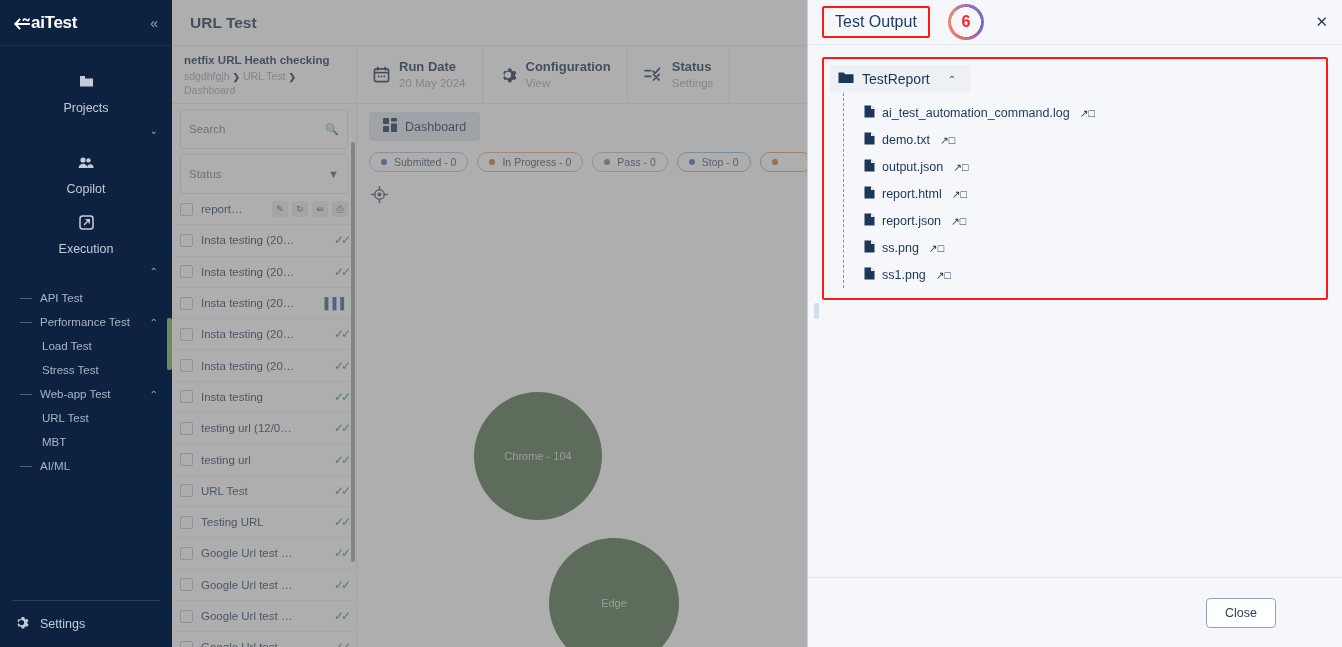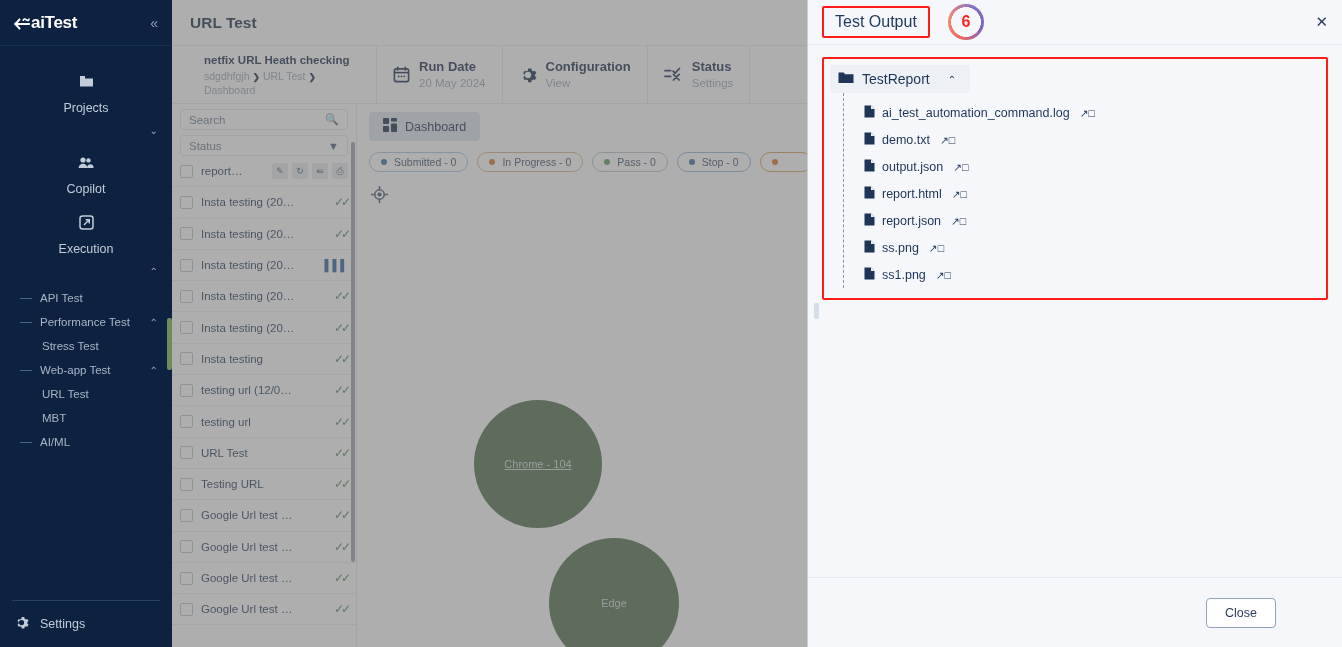--- a/index.html
+++ b/index.html
@@ -57,21 +57,21 @@
   }
 
   
   .main { flex: 1; height: 647px; display: flex; flex-direction: column; background: #ffffff; position: relative; }
   .topbar {
     height: 46px; border-bottom: 1px solid #e4e8ee; display: flex; align-items: center;
     padding: 0 18px; background: #fff;
   }
   .topbar-title { font-size: 15.5px; font-weight: 700; color: #14294a; }
 
-  .infobar { height: 58px; display: flex; align-items: stretch; border-bottom: 1px solid #e4e8ee; padding-left: 20px; }
+  .infobar { height: 58px; display: flex; align-items: stretch; border-bottom: 1px solid #e4e8ee; }
   .crumbcell {
     width: 185px; padding: 8px 12px 6px 12px; border-right: 1px solid #e4e8ee;
     display: flex; flex-direction: column; justify-content: center;
   }
   .crumb-title { font-size: 11.5px; font-weight: 700; color: #14294a; line-height: 1.25; }
   .crumb-path { font-size: 10.5px; color: #9aa6b6; line-height: 1.4; margin-top: 1px; }
   .crumb-path .sep { color: #14294a; font-weight: 700; font-size: 9px; }
 
   .infocell {
     display: flex; align-items: center; gap: 9px; padding: 0 16px;
@@ -81,21 +81,21 @@
   .info-label { font-size: 13px; font-weight: 700; color: #14294a; line-height: 1.35; }
   .info-val { font-size: 11.5px; color: #9aa6b6; line-height: 1.35; }
   .browsers { display: flex; gap: 4px; margin-top: 2px; }
   .bico { width: 15px; height: 15px; border-radius: 50%; }
 
   .body-split { flex: 1; display: flex; min-height: 0; }
 
   
   .listcol { width: 185px; flex: 0 0 185px; border-right: 1px solid #e4e8ee; display: flex; flex-direction: column; position: relative; }
   .srch {
-    height: 21px; margin: 5px 8px 0 8px; border: 1px solid #dfe4ea; border-radius: 3px;
+    height: 40px; margin: 5px 8px 0 8px; border: 1px solid #dfe4ea; border-radius: 3px;
     display: flex; align-items: center; padding: 0 8px; background: #fff;
   }
   .srch span.t { font-size: 11.5px; color: #6b7a8d; }
   .srch .r { margin-left: auto; color: #50637c; font-size: 11px; }
   .rows { flex: 1; overflow: hidden; margin-top: 0; }
   .row {
     height: 31.3px; display: flex; align-items: center; gap: 8px;
     padding: 0 8px; border-bottom: 1px solid #e9edf2; font-size: 11.5px; color: #1d3557;
   }
   .cbx { width: 13px; height: 13px; border: 1px solid #b9c3cf; border-radius: 2px; flex: 0 0 13px; }
@@ -224,20 +224,23 @@
         </div>
 
         <div class="sub-item">
           <span class="tick"></span>
           <span class="sub-label">API Test</span>
         </div>
         <div class="sub-item">
           <span class="tick"></span>
           <span class="sub-label">Performance Test</span>
           <span class="sub-chev">⌃</span>
+        </div>
+        <div class="sub-item indent">
+          <span class="sub-label">Load Test</span>
         </div>
         <div class="sub-item indent">
           <span class="sub-label">Stress Test</span>
         </div>
         <div class="sub-item">
           <span class="tick"></span>
           <span class="sub-label">Web-app Test</span>
           <span class="sub-chev">⌃</span>
         </div>
         <div class="sub-item indent">
@@ -462,21 +465,21 @@
           </div>
 
           <div class="target">
             <svg width="17" height="17" viewBox="0 0 18 18">
                 <circle cx="9" cy="9" r="5" fill="none" stroke="#44556d" stroke-width="1.6"></circle>
                 <circle cx="9" cy="9" r="2.2" fill="#44556d"></circle>
                 <path d="M9 0.5v3.2M9 14.3v3.2M0.5 9h3.2M14.3 9h3.2" stroke="#44556d" stroke-width="1.6" stroke-linecap="round"></path>
               </svg>
           </div>
 
-          <div class="bubble" style="left:117px; top:296px; width:128px; height:128px;text-decoration:underline;">
+          <div class="bubble" style="left:117px; top:288px; width:128px; height:128px;">
             <span>Chrome - 104</span>
           </div>
           <div class="bubble" style="left:192px; top:434px; width:130px; height:130px;">
             <span>Edge</span>
           </div>
         </div>
       </div>
 
       <div class="dim"></div>
     </div>

